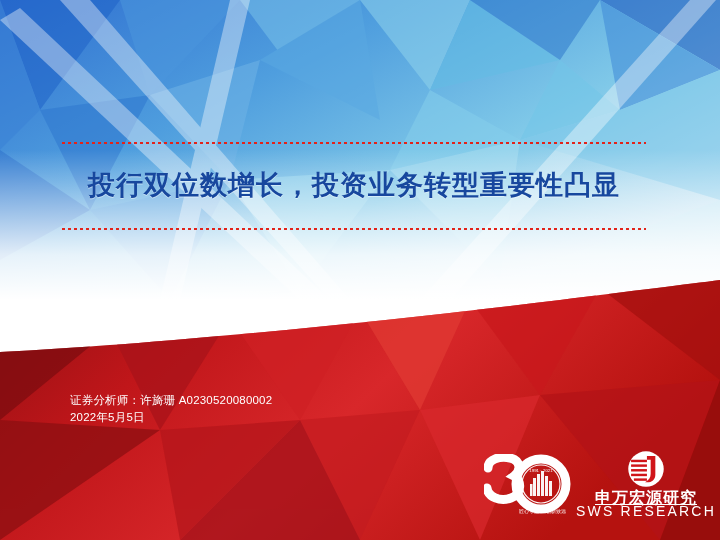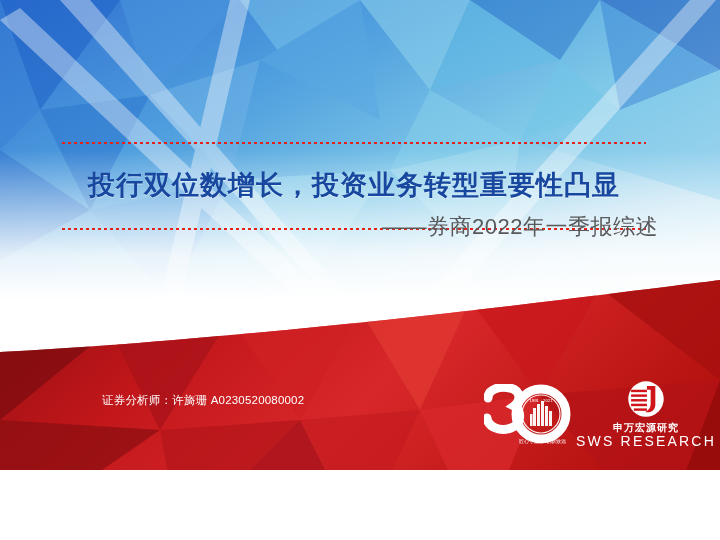--- a/index.html
+++ b/index.html
@@ -2,21 +2,21 @@
 <html><head>
 <meta charset="utf-8">
 <style>
   html,body{margin:0;padding:0;}
   body{
     width:720px;height:540px;overflow:hidden;
     font-family:"Liberation Sans","DejaVu Sans",sans-serif;
     background:#ffffff;
   }
   #slide{
-    position:relative;width:720px;height:470px;overflow:hidden;
+    position:relative;width:720px;height:540px;overflow:hidden;
     background:#ffffff;
   }
   
   .bg-svg{position:absolute;left:0;top:0;width:720px;height:540px;}
   
   .title-block{
     position:absolute;left:62px;top:142px;width:584px;
   }
   .rule{
     height:2px;width:100%;
@@ -44,31 +44,31 @@
     white-space:nowrap;
   }
   
   .analyst{
     position:absolute;left:70px;top:392px;
     color:#ffffff;
     font-size:11.5px;
     line-height:16.5px;
     letter-spacing:0.2px;
   }
-  .analyst div{white-space:nowrap;margin-left:32px;}
+  .analyst div{white-space:nowrap;}
   
   .logo-area{
     position:absolute;right:18px;bottom:12px;
     display:flex;align-items:flex-end;gap:14px;
   }
   .anniv{position:relative;width:92px;height:74px;}
   .sws{position:relative;width:112px;height:78px;display:flex;flex-direction:column;align-items:center;}
   .sws-cn{
-    font-size:10px;font-weight:bold;color:#ffffff;letter-spacing:1px;
-    line-height:16px;white-space:nowrap;
+    font-size:16px;font-weight:bold;color:#ffffff;letter-spacing:1px;
+    line-height:16px;white-space:nowrap;text-decoration:underline;
   }
   .sws-en{
     font-size:14px;font-weight:normal;color:#ffffff;letter-spacing:2.2px;
     line-height:11px;white-space:nowrap;
   }
 </style>
 </head>
 <body>
 
 <div id="slide">
@@ -159,24 +159,24 @@
       </g>
     </g>
   </svg>
 
   <div class="title-block">
     <div class="rule top"></div>
     <h1 class="main-title">投行双位数增长，投资业务转型重要性凸显</h1>
     <div class="rule bottom"></div>
   </div>
 
-  <div class="subtitle">——券商2022年一季报综述</div>
 
   <div class="analyst">
     <div>证券分析师：许旖珊 A0230520080002</div>
+    <div>2022年5月5日</div>
   </div>
 
   <div class="logo-area">
 
     <div class="anniv">
       <svg viewBox="0 0 92 74" width="92" height="74">
 
         <path d="M4,14 C4,5 16,2 26,4 C36,6 38,16 30,22 C38,26 38,40 27,44 C16,48 4,43 3,34" fill="none" stroke="#ffffff" stroke-width="9" stroke-linecap="round"></path>
 
         <circle cx="57" cy="30" r="25" fill="none" stroke="#ffffff" stroke-width="9"></circle>

